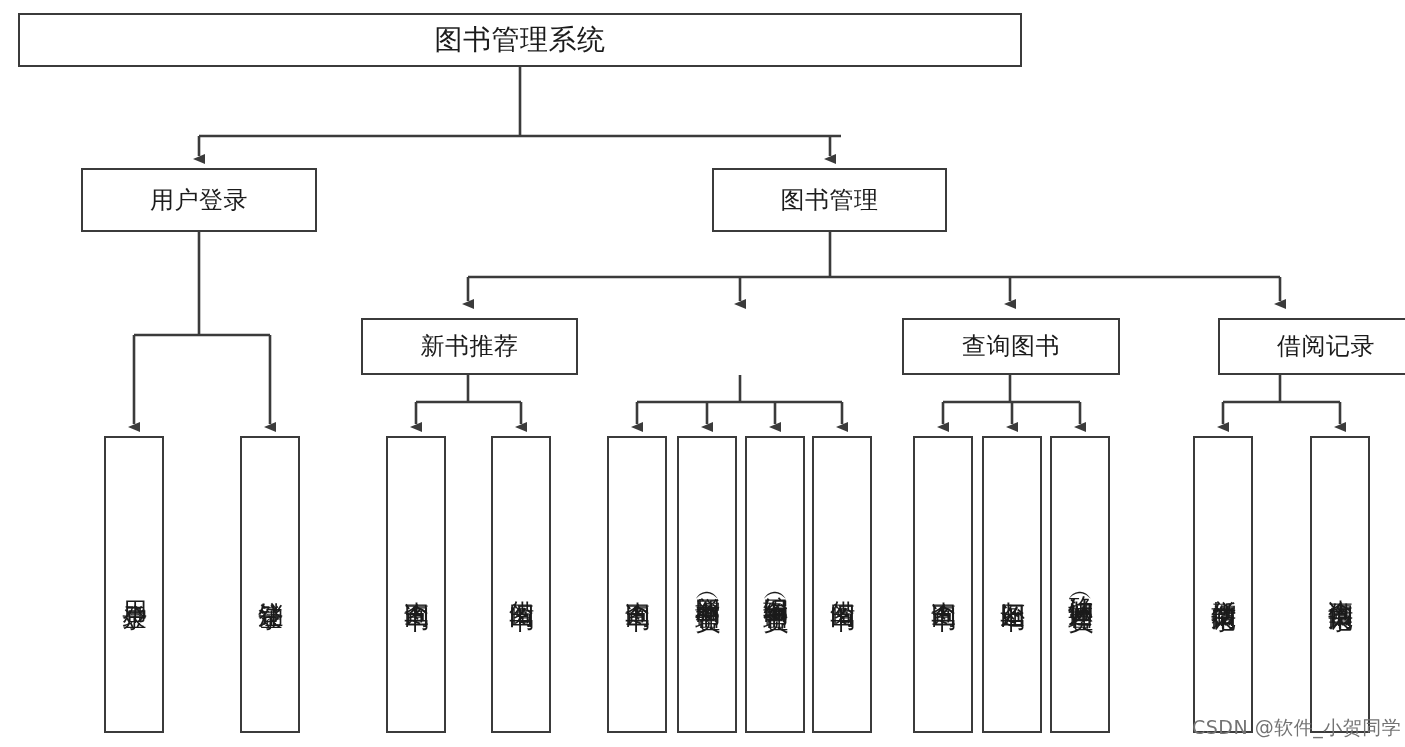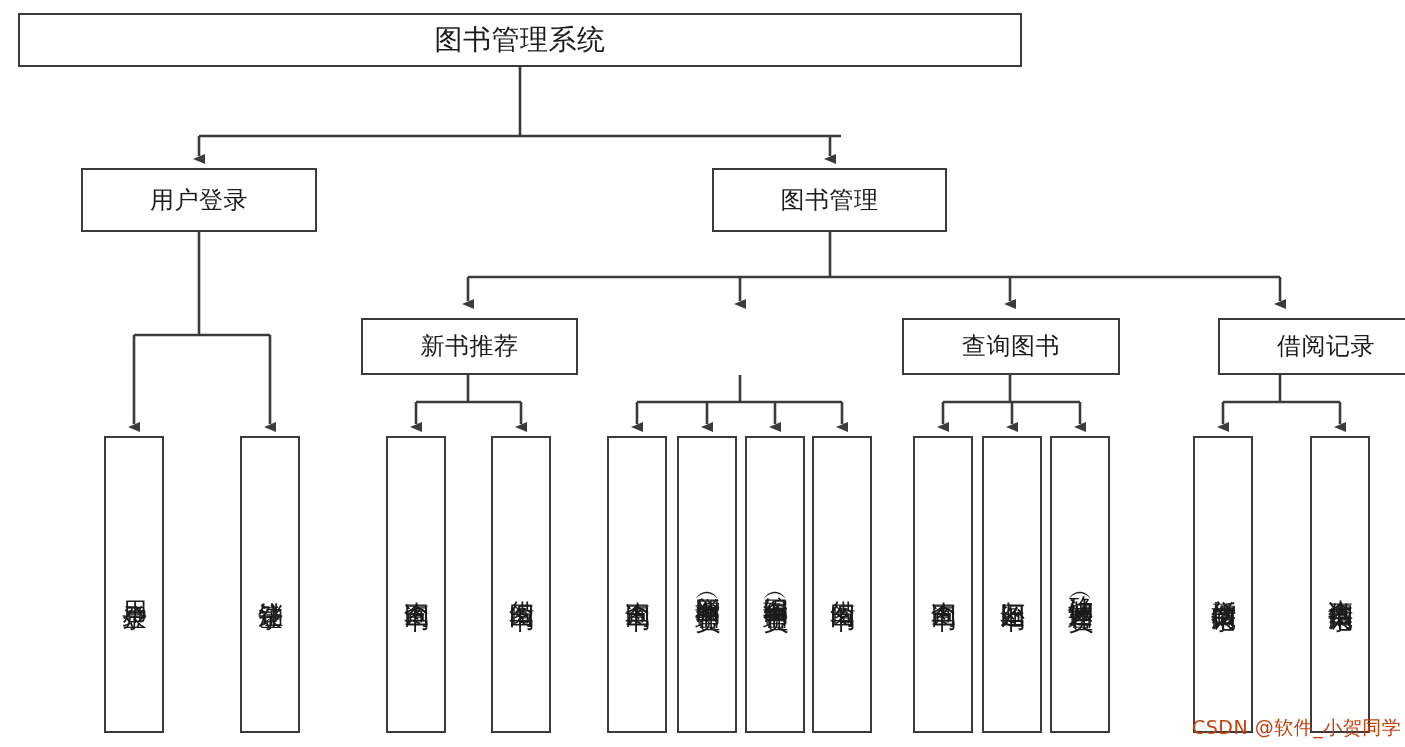--- a/index.html
+++ b/index.html
@@ -57,21 +57,21 @@
     writing-mode: vertical-rl;
     text-orientation: upright;
     font-size: 25px;
     line-height: 1.05;
     letter-spacing: 2px;
     max-height: 268px;
   }
   .watermark {
     position: absolute;
     font-size: 19px;
-    color: #c2410c;
+    color: #737373;
     white-space: nowrap;
     letter-spacing: 0.5px;
   }
 </style>
 </head>
 <body>
 
 <div id="canvas">
 
   <svg class="edges" viewBox="0 0 1405 747">

